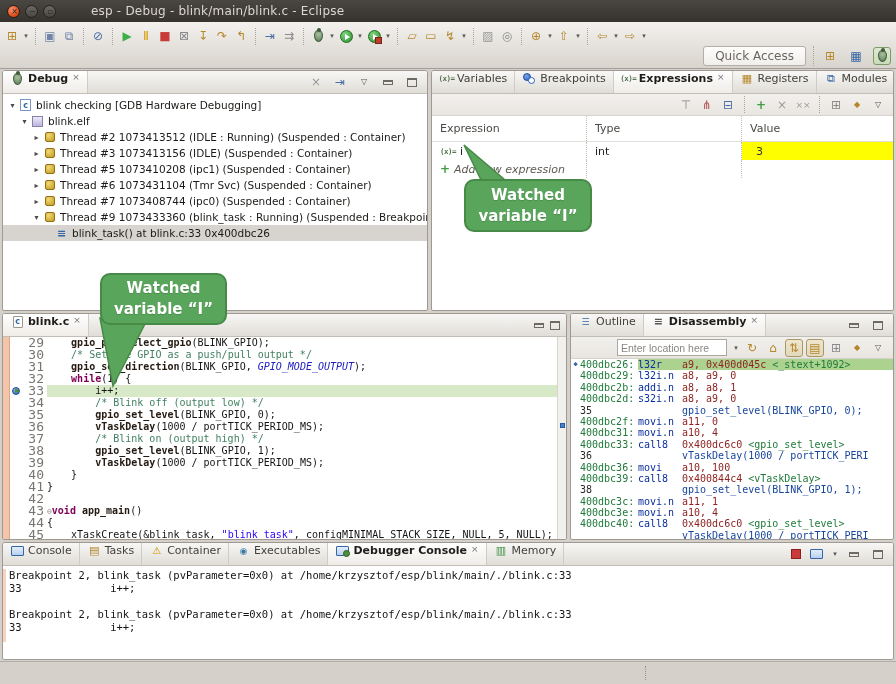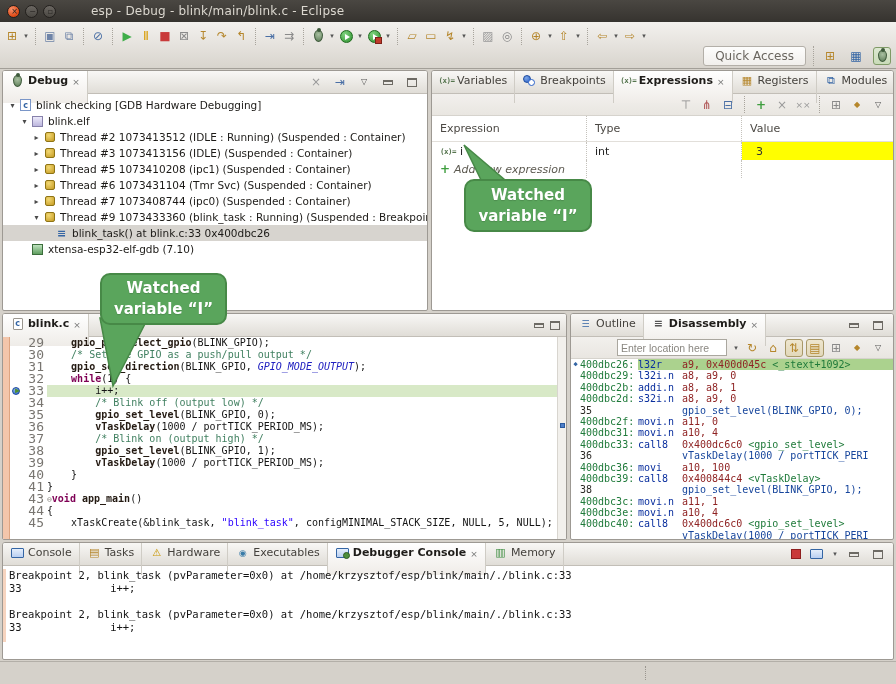--- a/index.html
+++ b/index.html
@@ -30,21 +30,21 @@
   .qa-btn { border:1px solid #b3afa8; border-radius:3px; background:linear-gradient(#fdfdfc,#f1efec);
             color:#6a665f; padding:2px 11px; font-size:12px; }
   .vsep2 { width:1px; height:20px; border-left:1px dotted #a8a49c; }
   .pressed { background:linear-gradient(#eee6cf,#e2d8ba); border:1px solid #a89868; border-radius:3px; }
   .pressed.green { background:linear-gradient(#dde8d2,#c9dbb8); border-color:#7f9a66; }
 
   
   .panel { position:absolute; background:#fff; border:1px solid #9d9993; border-radius:3px 3px 2px 2px; overflow:hidden; }
   .tabbar { height:23px; background:linear-gradient(#f8f7f5,#e0ddd7); border-bottom:1px solid #c2beb7;
             display:flex; align-items:stretch; }
-  .tab { display:flex; align-items:flex-end; padding:16px 7px; font-size:11px; color:#44413c;
+  .tab { display:flex; align-items:flex-start; padding:1px 7px; font-size:11px; color:#44413c;
          border-right:1px solid #cfccc5; white-space:nowrap; }
   .tab.active { background:linear-gradient(#ffffff,#efece8); font-weight:bold; color:#1f1d1a; }
   .tclose { font-size:9px; color:#777; margin-left:4px; font-weight:normal; }
   .panel-tools { margin-left:auto; display:flex; align-items:center; gap:6px; padding-right:6px; flex:none; }
   .minico { width:10px; height:5px; border:1px solid #6d6a64; border-top:2px solid #6d6a64; flex:none; }
   .maxico { width:10px; height:9px; border:1px solid #6d6a64; border-top:2px solid #6d6a64; flex:none; }
   .viewbar { height:22px; display:flex; align-items:center; justify-content:flex-end; gap:3px;
              padding:0 6px; background:linear-gradient(#f2f0ed,#e9e6e1); border-bottom:1px solid #d6d3cd; }
 
   
@@ -268,21 +268,20 @@
   <div class="tree" id="debug-tree">
       <div class="trow" style="padding-left: 4px;"><span class="arrow">▾</span><span class="tico"><span class="ico-launch">c</span></span><span>blink checking [GDB Hardware Debugging]</span></div>
       <div class="trow" style="padding-left: 16px;"><span class="arrow">▾</span><span class="tico"><span class="ico-elf"></span></span><span>blink.elf</span></div>
       <div class="trow" style="padding-left: 28px;"><span class="arrow">▸</span><span class="tico"><span class="ico-thread"></span></span><span>Thread #2 1073413512 (IDLE : Running) (Suspended : Container)</span></div>
       <div class="trow" style="padding-left: 28px;"><span class="arrow">▸</span><span class="tico"><span class="ico-thread"></span></span><span>Thread #3 1073413156 (IDLE) (Suspended : Container)</span></div>
       <div class="trow" style="padding-left: 28px;"><span class="arrow">▸</span><span class="tico"><span class="ico-thread"></span></span><span>Thread #5 1073410208 (ipc1) (Suspended : Container)</span></div>
       <div class="trow" style="padding-left: 28px;"><span class="arrow">▸</span><span class="tico"><span class="ico-thread"></span></span><span>Thread #6 1073431104 (Tmr Svc) (Suspended : Container)</span></div>
       <div class="trow" style="padding-left: 28px;"><span class="arrow">▸</span><span class="tico"><span class="ico-thread"></span></span><span>Thread #7 1073408744 (ipc0) (Suspended : Container)</span></div>
       <div class="trow" style="padding-left: 28px;"><span class="arrow">▾</span><span class="tico"><span class="ico-thread"></span></span><span>Thread #9 1073433360 (blink_task : Running) (Suspended : Breakpoint)</span></div>
       <div class="trow sel" style="padding-left: 40px;"><span class="arrow"></span><span class="tico"><span class="ico-frame">≡</span></span><span>blink_task() at blink.c:33 0x400dbc26</span></div>
-      <div class="trow" style="padding-left: 16px;"><span class="arrow"></span><span class="tico"><span class="ico-gdb"></span></span><span>xtensa-esp32-elf-gdb (7.10)</span></div>
     </div>
 </div>
 
 <div class="panel" id="expr-panel">
   <div class="tabbar" id="expr-tabs">
       <div class="tab">
         <span class="tic">
           <span class="xyic">(x)=</span>
         </span>
         <span>Variables</span>
@@ -372,20 +371,21 @@
         <div class="cl"><span class="bpm"></span><span class="lnum">32</span><span class="codewrap"><span class="foldm"></span><span class="seg-p">    </span><span class="seg-k">while</span><span class="seg-p">(1) {</span></span></div>
         <div class="cl cur"><span class="bpm"><span class="bpdot"></span><span class="ipmark">▶</span></span><span class="lnum">33</span><span class="codewrap"><span class="foldm"></span><span class="seg-p">        i++;</span></span></div>
         <div class="cl"><span class="bpm"></span><span class="lnum">34</span><span class="codewrap"><span class="foldm"></span><span class="seg-p">        </span><span class="seg-c">/* Blink off (output low) */</span></span></div>
         <div class="cl"><span class="bpm"></span><span class="lnum">35</span><span class="codewrap"><span class="foldm"></span><span class="seg-p">        </span><span class="seg-f">gpio_set_level</span><span class="seg-p">(BLINK_GPIO, 0);</span></span></div>
         <div class="cl"><span class="bpm"></span><span class="lnum">36</span><span class="codewrap"><span class="foldm"></span><span class="seg-p">        </span><span class="seg-f">vTaskDelay</span><span class="seg-p">(1000 / portTICK_PERIOD_MS);</span></span></div>
         <div class="cl"><span class="bpm"></span><span class="lnum">37</span><span class="codewrap"><span class="foldm"></span><span class="seg-p">        </span><span class="seg-c">/* Blink on (output high) */</span></span></div>
         <div class="cl"><span class="bpm"></span><span class="lnum">38</span><span class="codewrap"><span class="foldm"></span><span class="seg-p">        </span><span class="seg-f">gpio_set_level</span><span class="seg-p">(BLINK_GPIO, 1);</span></span></div>
         <div class="cl"><span class="bpm"></span><span class="lnum">39</span><span class="codewrap"><span class="foldm"></span><span class="seg-p">        </span><span class="seg-f">vTaskDelay</span><span class="seg-p">(1000 / portTICK_PERIOD_MS);</span></span></div>
         <div class="cl"><span class="bpm"></span><span class="lnum">40</span><span class="codewrap"><span class="foldm"></span><span class="seg-p">    }</span></span></div>
         <div class="cl"><span class="bpm"></span><span class="lnum">41</span><span class="codewrap"><span class="foldm"></span><span class="seg-p">}</span></span></div>
+        <div class="cl"><span class="bpm"></span><span class="lnum">42</span><span class="codewrap"><span class="foldm"></span></span></div>
         <div class="cl"><span class="bpm"></span><span class="lnum">43</span><span class="codewrap"><span class="foldm">⊖</span><span class="seg-k">void</span><span class="seg-p"> </span><span class="seg-f">app_main</span><span class="seg-p">()</span></span></div>
         <div class="cl"><span class="bpm"></span><span class="lnum">44</span><span class="codewrap"><span class="foldm"></span><span class="seg-p">{</span></span></div>
         <div class="cl"><span class="bpm"></span><span class="lnum">45</span><span class="codewrap"><span class="foldm"></span><span class="seg-p">    xTaskCreate(&amp;blink_task, </span><span class="seg-s">"blink_task"</span><span class="seg-p">, configMINIMAL_STACK_SIZE, NULL, 5, NULL);</span></span></div>
       </div>
     <div class="ovruler">
         <span class="ovmark"></span>
       </div>
   </div>
 </div>
 
@@ -432,21 +432,21 @@
           <span class="monico"></span>
         </span>
         <span>Console</span>
       </div>
       <div class="tab">
         <span class="tic" style="color: rgb(181, 134, 43);">▤</span>
         <span>Tasks</span>
       </div>
       <div class="tab">
         <span class="tic" style="color: rgb(201, 151, 0); font-size: 10px;">⚠</span>
-        <span>Hardware</span>
+        <span>Container</span>
       </div>
       <div class="tab">
         <span class="tic" style="color: rgb(58, 124, 168); font-size: 9px;">◉</span>
         <span>Executables</span>
       </div>
       <div class="tab active">
         <span class="tic">
           <span class="monico dbg"></span>
         </span>
         <span>Debugger Console</span>

